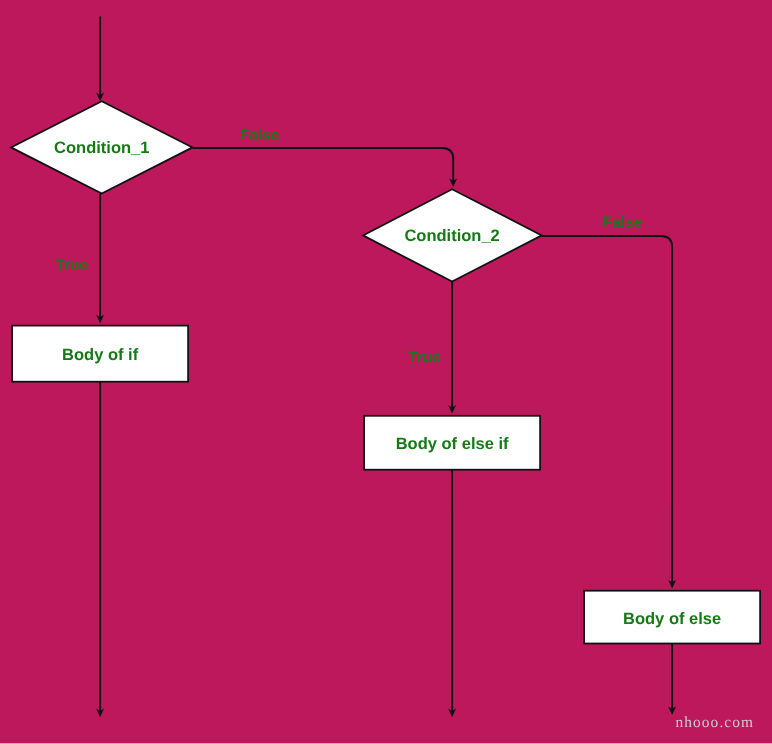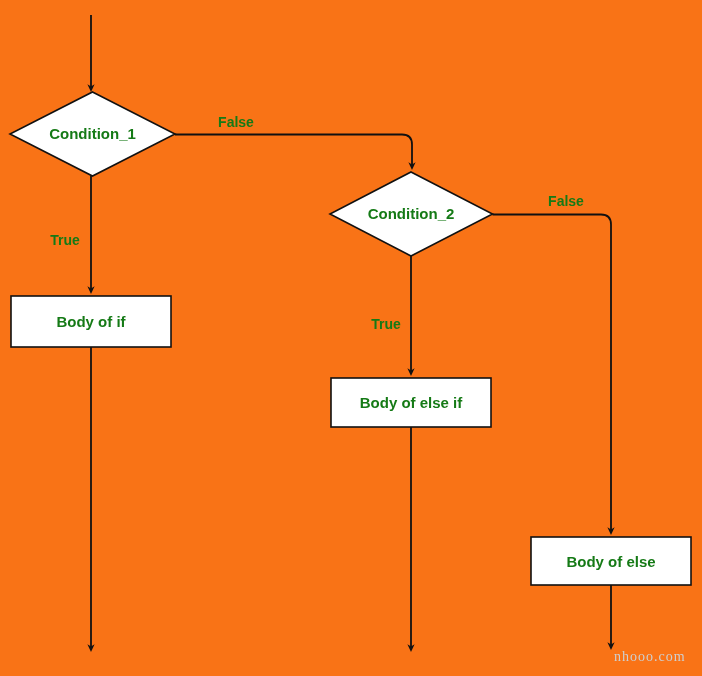--- a/index.html
+++ b/index.html
@@ -4,21 +4,21 @@
 <style>
   html, body {
     margin: 0;
     padding: 0;
     background: #ffffff;
   }
   #canvas {
     position: relative;
     width: 702px;
     height: 676px;
-    background: #f97316;
+    background: #be185d;
     overflow: hidden;
     font-family: "Liberation Sans", sans-serif;
   }
   #flow-svg {
     position: absolute;
     top: 0;
     left: 0;
     width: 702px;
     height: 676px;
   }

